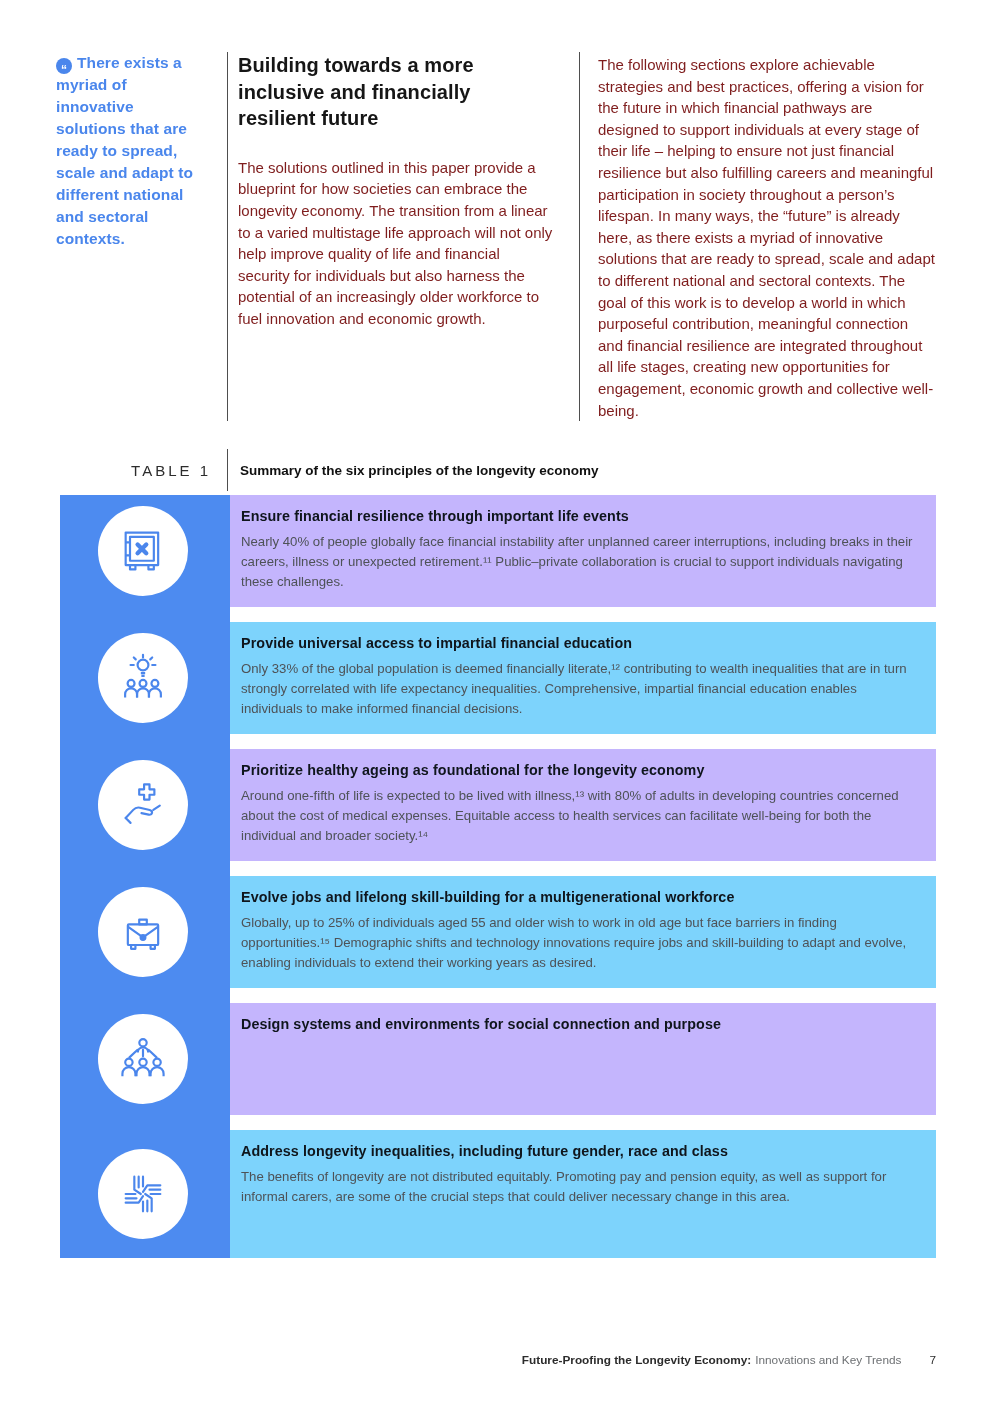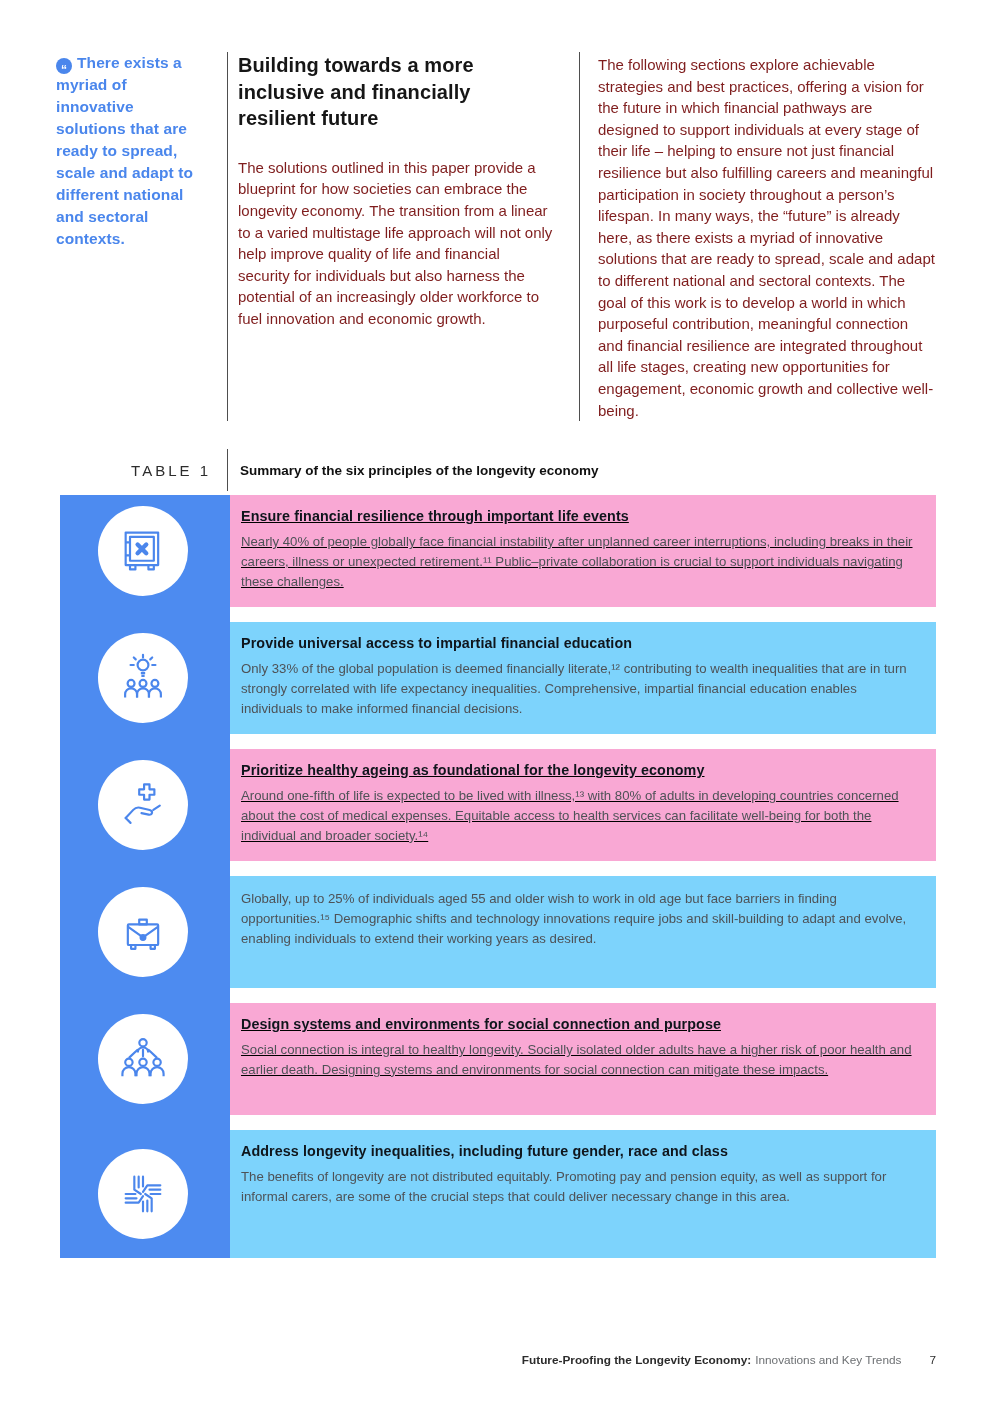--- a/index.html
+++ b/index.html
@@ -50,21 +50,21 @@
   .p-row{display:flex;align-items:stretch;margin-bottom:15px;position:relative;}
   .p-row:last-child{margin-bottom:0;}
   .icon-cell{flex:0 0 174px;display:flex;align-items:center;justify-content:center;position:relative;}
   .icon-circle{
     width:90px;height:90px;border-radius:50%;background:#ffffff;
     display:flex;align-items:center;justify-content:center;
   }
   .icon-circle svg{width:52px;height:52px;stroke:#4b86ec;fill:none;stroke-width:2;stroke-linejoin:round;}
   .row-content{flex:1;padding:13px 20px 13px 11px;min-height:86px;}
   .p-row:last-child .row-content{min-height:102px;}
-  .bg-light{background:#f9a8d4;text-decoration:underline;}
+  .bg-light{background:#c4b5fd;}
   .bg-dark{background:#7dd3fc;}
   .row-title{margin:0 0 8px 0;font-size:14.3px;font-weight:bold;color:#0f151c;letter-spacing:.1px;}
   .row-body{margin:0;font-size:13.2px;line-height:1.5;color:#4e5257;max-width:692px;}
 
   
   .footer{
     position:absolute;bottom:36px;right:56px;display:flex;align-items:baseline;
     font-size:11.8px;
   }
   .footer .bold{font-weight:bold;color:#2c2c2c;}
@@ -163,20 +163,21 @@
           <svg viewBox="0 0 48 48">
             <rect x="10" y="17" width="28" height="19" rx="1"></rect>
             <path d="M10 19 l14 10 14 -10"></path>
             <rect x="20.5" y="12.5" width="7" height="4.5"></rect>
             <circle cx="24" cy="29" r="2.2" fill="#4b86ec"></circle>
             <path d="M13 36 v3.5 h4 V36 M31 36 v3.5 h4 V36"></path>
           </svg>
         </div>
       </div>
       <div class="row-content bg-dark">
+        <p class="row-title">Evolve jobs and lifelong skill-building for a multigenerational workforce</p>
         <p class="row-body">Globally, up to 25% of individuals aged 55 and older wish to work in old age but face barriers in finding opportunities.¹⁵ Demographic shifts and technology innovations require jobs and skill-building to adapt and evolve, enabling individuals to extend their working years as desired.</p>
       </div>
     </div>
 
     <div class="p-row">
       <div class="icon-cell">
         <div class="icon-circle">
           <svg viewBox="0 0 48 48">
             <circle cx="24" cy="9" r="3.4"></circle>
             <path d="M19.2 18 a4.8 4.8 0 0 1 9.6 0"></path>
@@ -185,21 +186,20 @@
             <circle cx="24" cy="27" r="3.4"></circle>
             <circle cx="37" cy="27" r="3.4"></circle>
             <path d="M5 40 v-2.5 a6 6 0 0 1 12 0 V40"></path>
             <path d="M18 40 v-2.5 a6 6 0 0 1 12 0 V40"></path>
             <path d="M31 40 v-2.5 a6 6 0 0 1 12 0 V40"></path>
           </svg>
         </div>
       </div>
       <div class="row-content bg-light">
         <p class="row-title">Design systems and environments for social connection and purpose</p>
-        <p class="row-body">Social connection is integral to healthy longevity. Socially isolated older adults have a higher risk of poor health and earlier death. Designing systems and environments for social connection can mitigate these impacts.</p>
       </div>
     </div>
 
     <div class="p-row">
       <div class="icon-cell">
         <div class="icon-circle">
           <svg viewBox="0 0 48 48" stroke-linecap="round">
             <g>
               <path d="M16 8 v12 l6 4 M20 8 v10 M24 8 v9"></path>
             </g>

